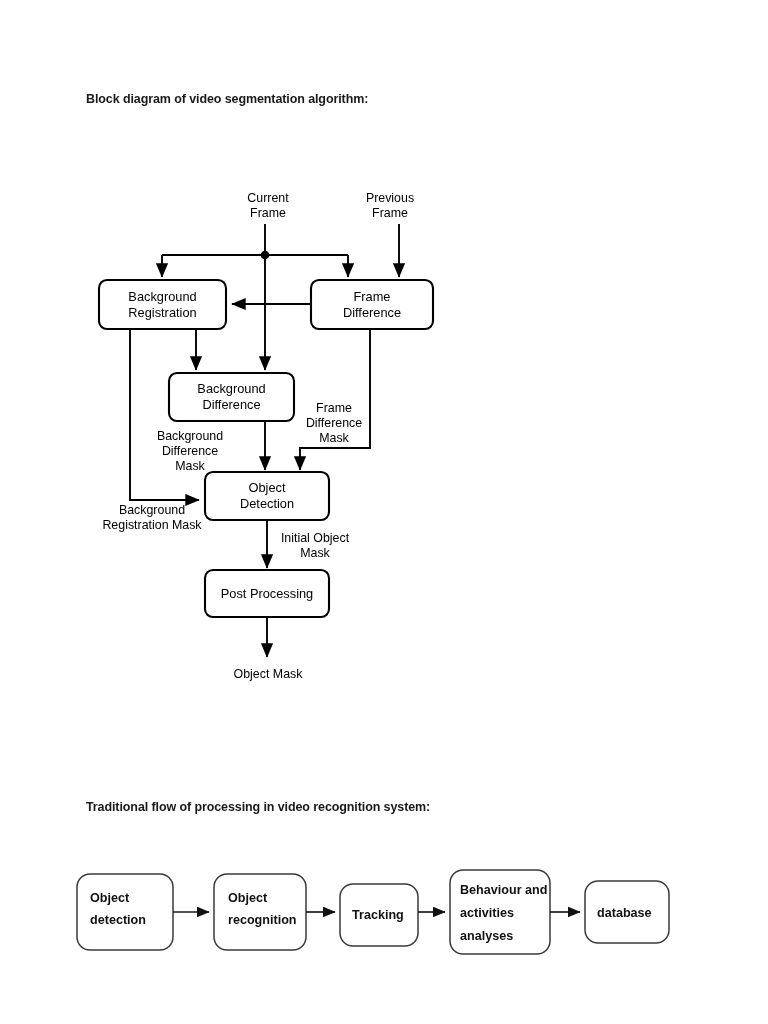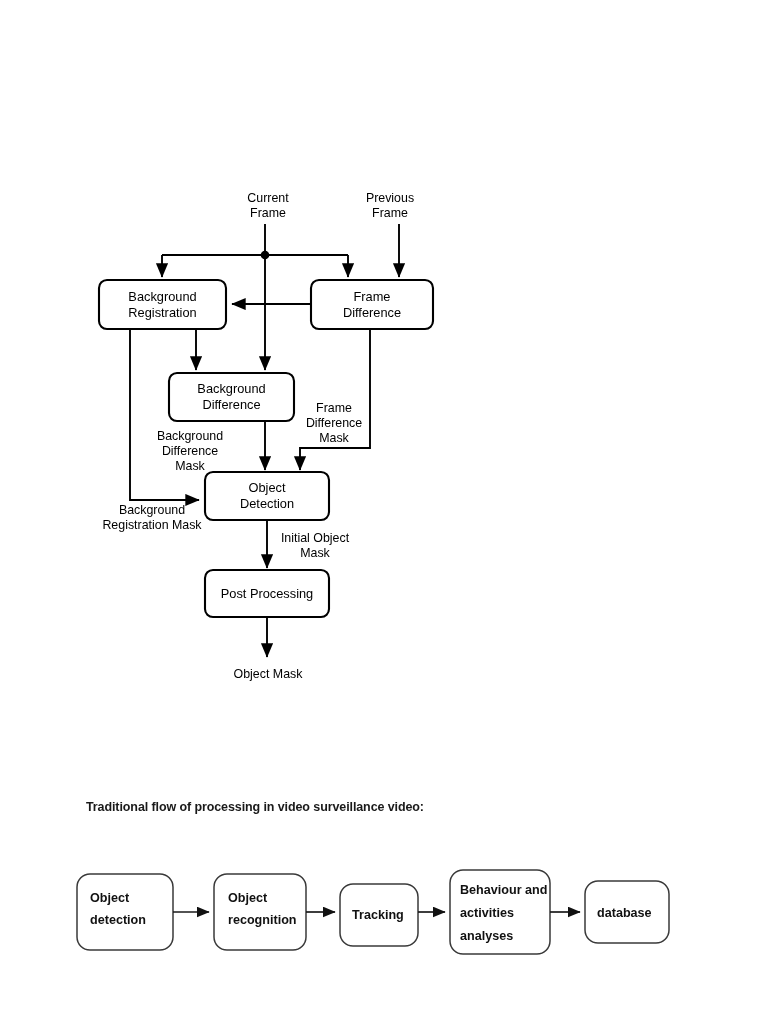--- a/index.html
+++ b/index.html
@@ -90,20 +90,21 @@
     font-weight: bold;
     fill: #111111;
     text-anchor: start;
   }
 </style>
 </head>
 <body>
 
 <div class="page">
 
+  <div class="heading" id="heading-1">Block diagram of video segmentation algorithm:</div>
 
   <div class="diagram-1">
     <svg width="560" height="530" viewBox="0 0 560 530">
 
       <defs>
         <marker id="arr" markerWidth="9" markerHeight="9" refX="7.2" refY="3.2" orient="auto" markerUnits="strokeWidth">
           <path d="M0,0 L0,6.4 L7.6,3.2 z" fill="#000000"></path>
         </marker>
       </defs>
 
@@ -188,21 +189,21 @@
       <g>
         <rect class="flow-box" x="205" y="400" width="124" height="47" rx="8" ry="8"></rect>
         <text class="box-label" x="267" y="428">Post Processing</text>
       </g>
 
       <path class="conn" d="M267,447 L267,487" marker-end="url(#arr)"></path>
       <text class="edge-label" x="268" y="508">Object Mask</text>
     </svg>
   </div>
 
-  <div class="heading" id="heading-2">Traditional flow of processing in video surveillance video:</div>
+  <div class="heading" id="heading-2">Traditional flow of processing in video recognition system:</div>
 
   <div class="diagram-2">
     <svg width="720" height="110" viewBox="0 0 720 110">
 
       <defs>
         <marker id="arr2" markerWidth="9" markerHeight="9" refX="7.2" refY="3.2" orient="auto" markerUnits="strokeWidth">
           <path d="M0,0 L0,6.4 L7.6,3.2 z" fill="#111111"></path>
         </marker>
       </defs>
 

